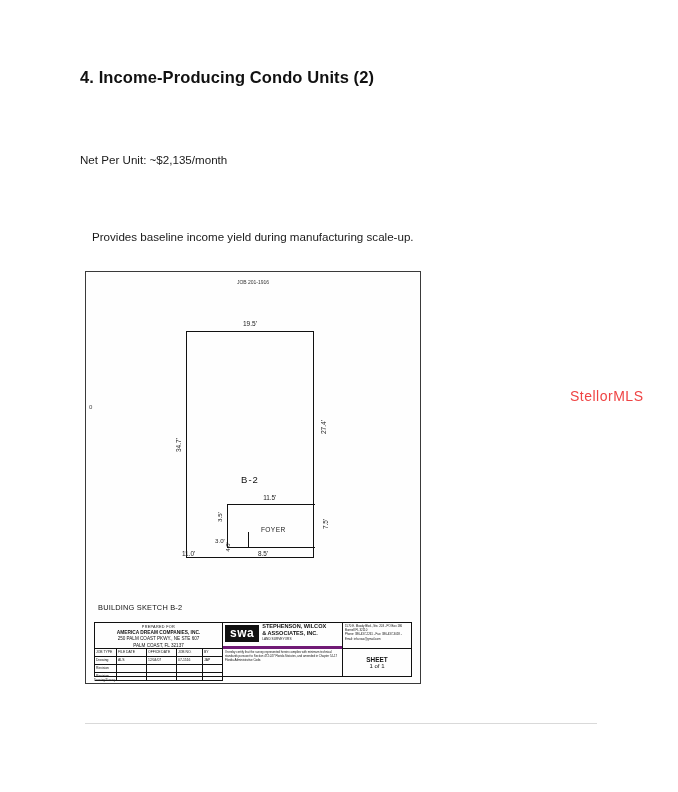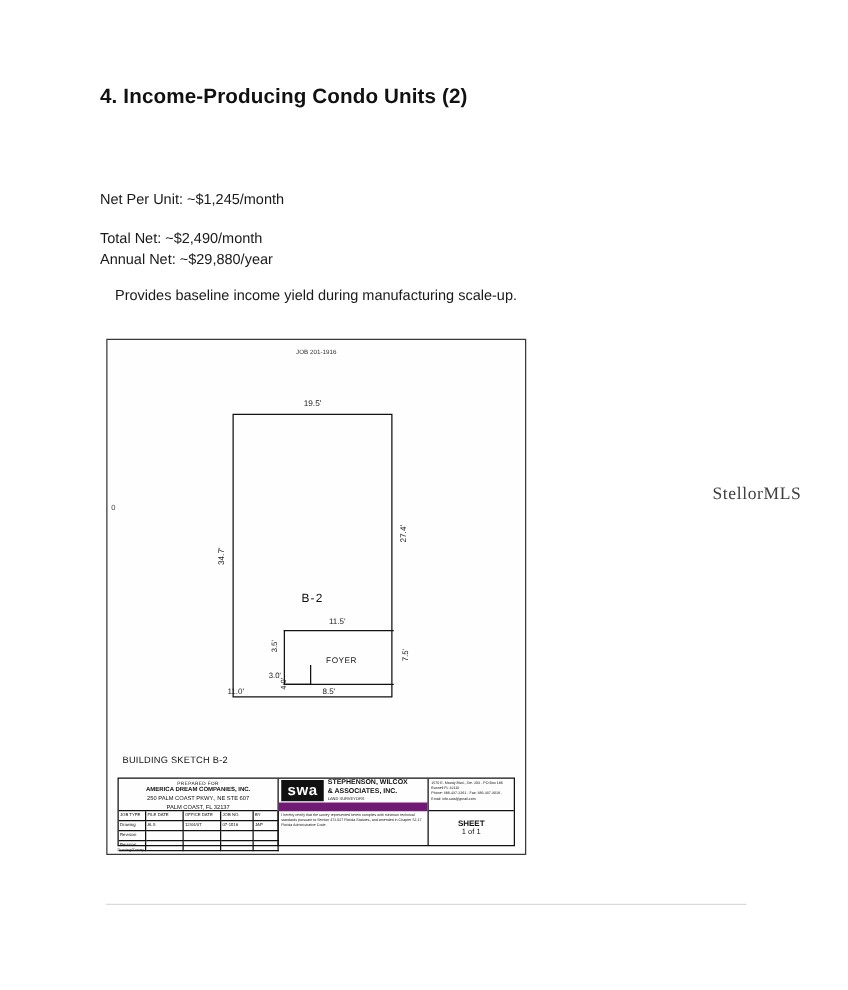--- a/index.html
+++ b/index.html
@@ -257,24 +257,24 @@
   }
   .tb-mid {
     width: 120px;
     border-right: 1px solid #111;
     box-sizing: border-box;
     display: flex;
     flex-direction: column;
   }
   .tb-logo-row {
     height: 26px;
-    border-bottom: 7px solid #701a75;
-    box-sizing: border-box;
-    display: flex;
-    align-items: center;
+    border-bottom: 3px solid #701a75;
+    box-sizing: border-box;
+    display: flex;
+    align-items: flex-start;
   }
   .swa-logo {
     background: #111;
     color: #fff;
     font-weight: bold;
     font-size: 12px;
     letter-spacing: 0.5px;
     padding: 1px 5px 2px 5px;
     margin: 2px 3px 2px 2px;
     font-family: "Liberation Sans", sans-serif;
@@ -323,49 +323,45 @@
     left: 8px;
     top: 406px;
     font-size: 3px;
     color: #222;
   }
   .watermark {
     position: absolute;
     left: 570px;
     top: 388px;
     font-size: 14px;
-    color: #404040;
+    color: #ef4444;
     letter-spacing: 0.5px;
-    font-family: Liberation Serif, serif;
+    font-family: Liberation Sans, sans-serif;
   }
   .bottom-rule {
     position: absolute;
     left: 85px;
     top: 723px;
     width: 512px;
     height: 1px;
     background: #d9d9d9;
   }
 </style>
 </head>
 <body>
 
 <div class="page">
 
   <div class="section-title">4. Income-Producing Condo Units (2)</div>
 
 
   <div class="body-block blk2">
-    <div>Net Per Unit: ~$1,245/month</div>
+    <div>Net Per Unit: ~$2,135/month</div>
   </div>
 
-  <div class="body-block blk3">
-    <div>Total Net: ~$2,490/month</div>
-    <div>Annual Net: ~$29,880/year</div>
-  </div>
 
   <div class="body-block blk4">
     <div>Provides baseline income yield during manufacturing scale-up.</div>
   </div>
 
   <div class="watermark">StellorMLS</div>
 
   <div class="sketch-wrap">
     <div class="sketch-inner">
 

